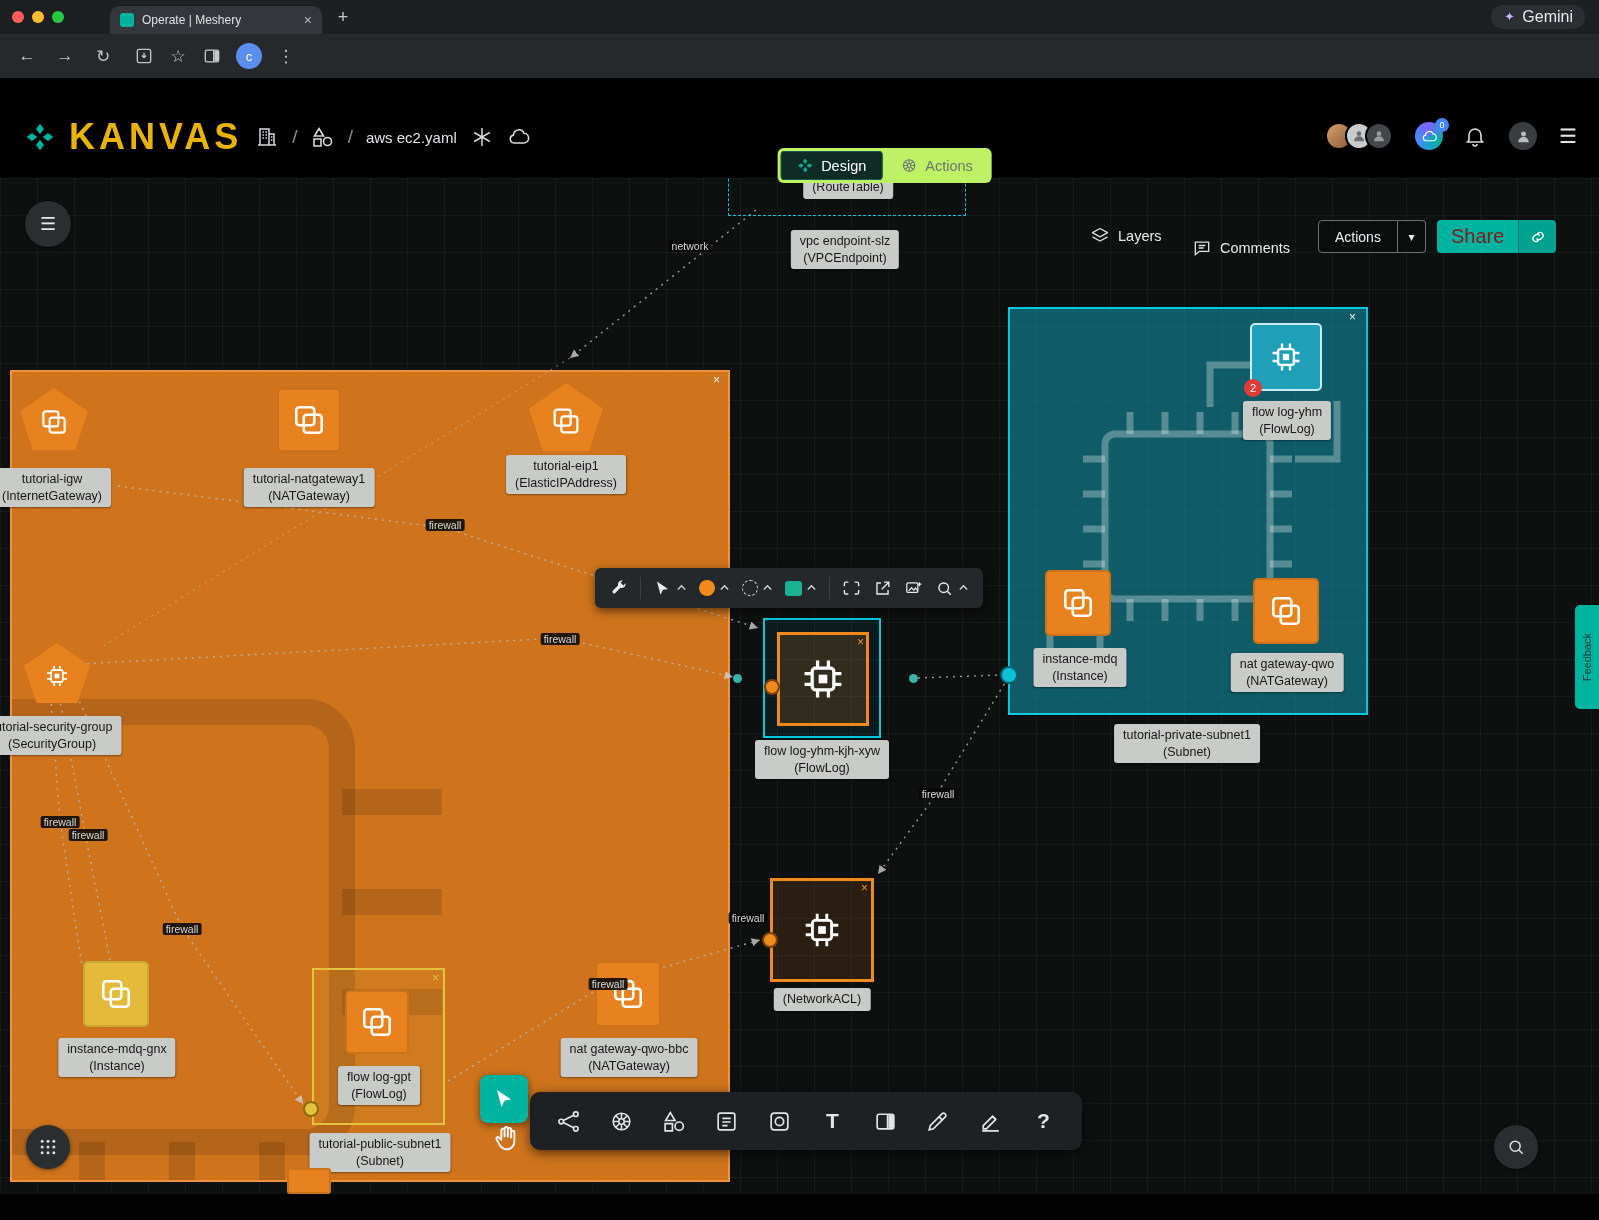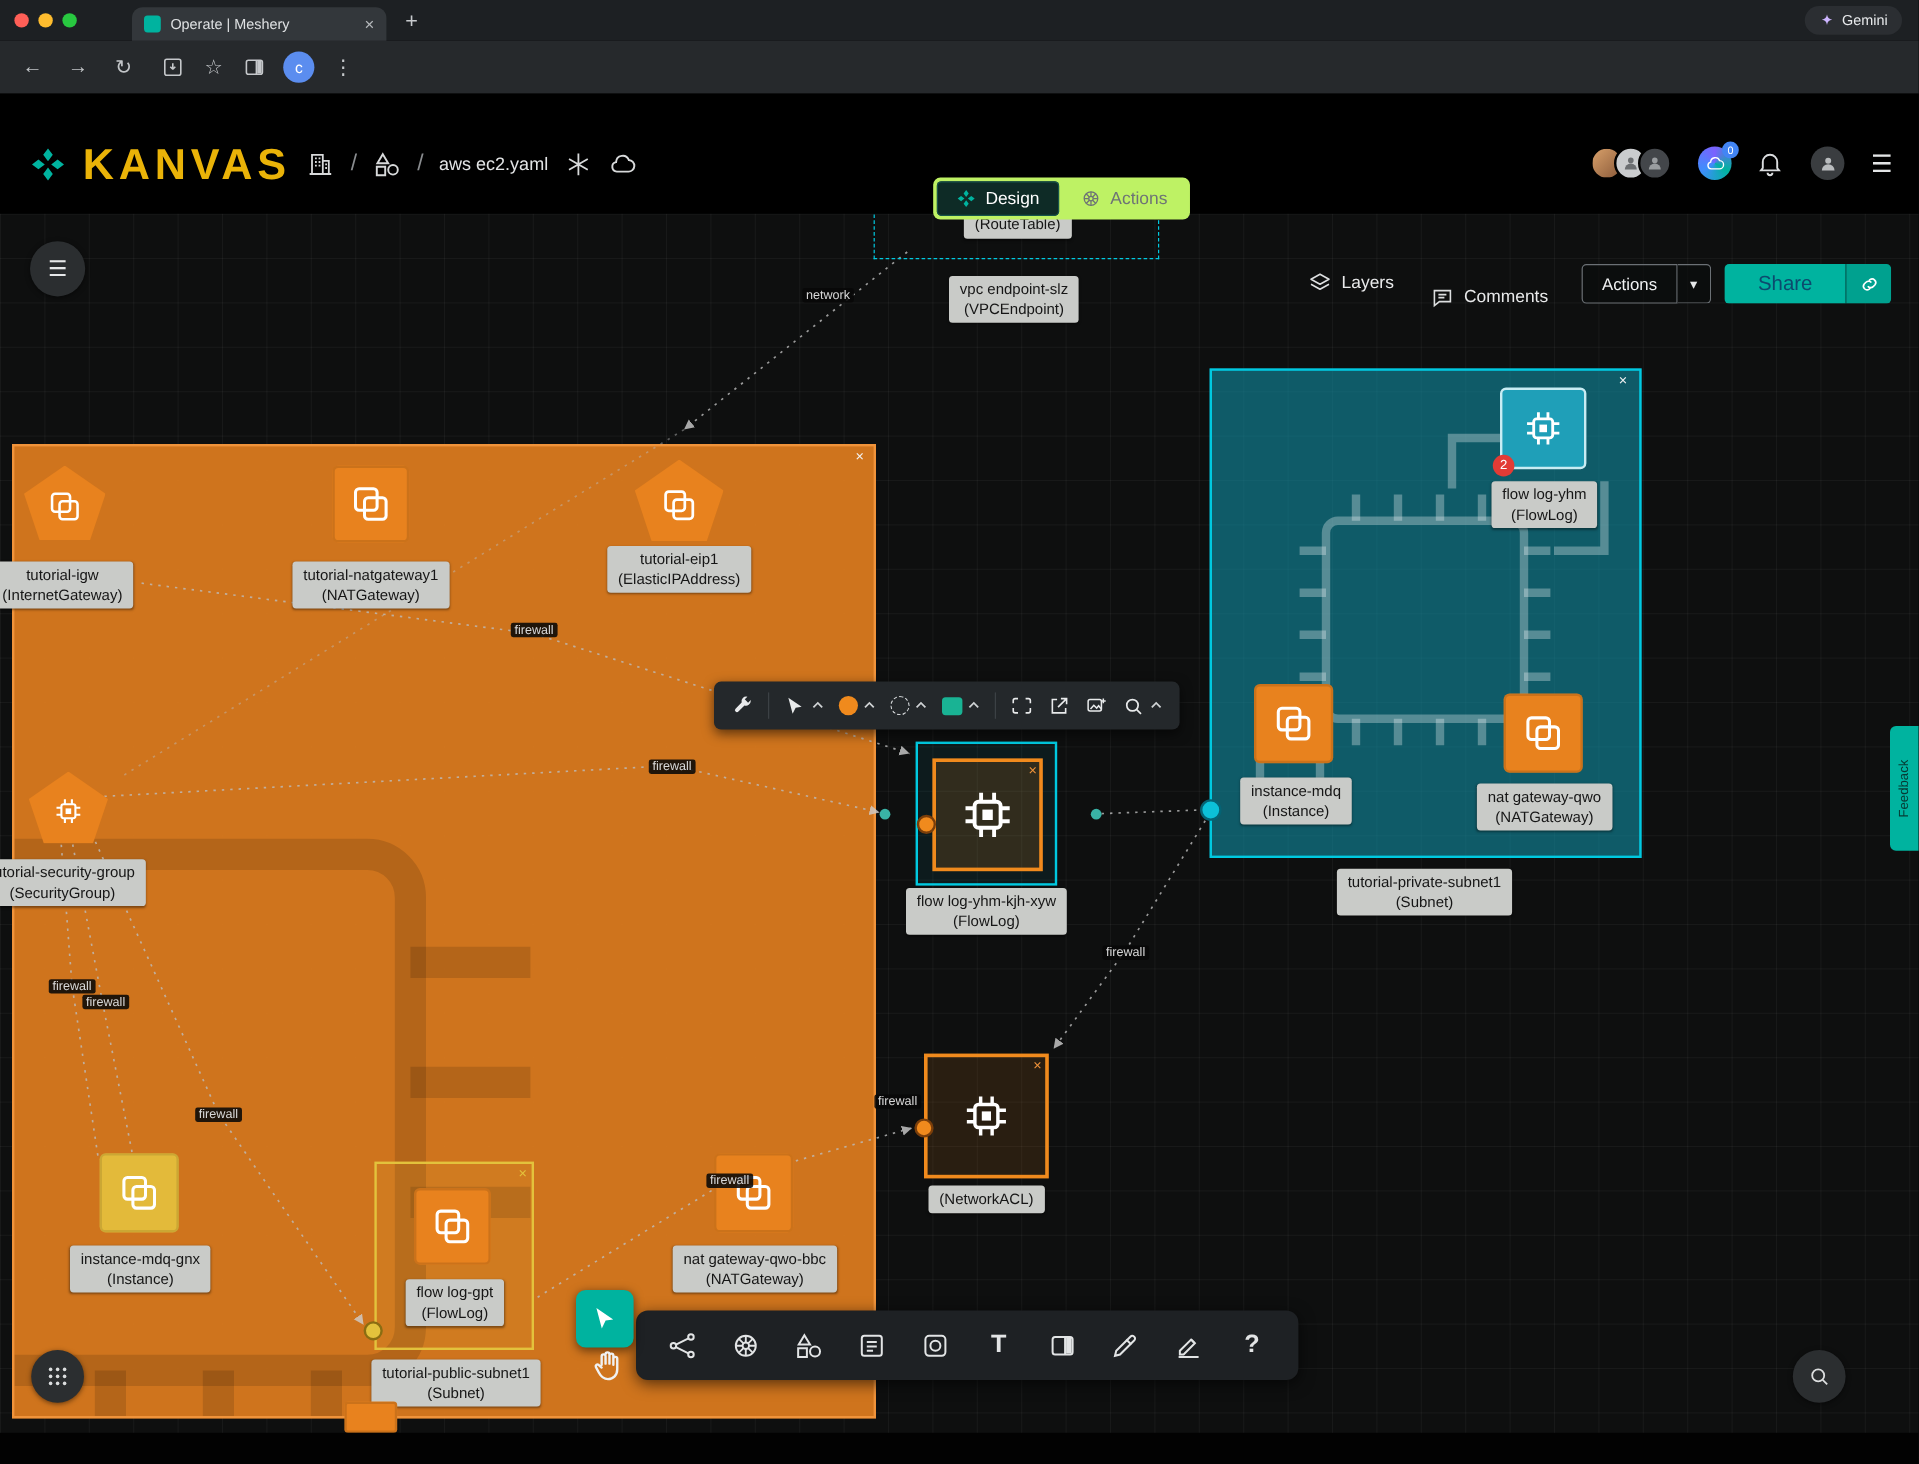--- a/index.html
+++ b/index.html
@@ -9,21 +9,21 @@
 
 .tabs{height:34px;background:#1d2023;display:flex;align-items:center;padding:0 12px;position:relative}
 .lights{display:flex;gap:8px;margin-right:46px}
 .light{width:12px;height:12px;border-radius:50%}
 .l-red{background:#ff5f57}.l-yel{background:#febc2e}.l-grn{background:#28c840}
 .tab{height:28px;align-self:flex-end;background:#33373b;border-radius:9px 9px 0 0;display:flex;align-items:center;gap:8px;padding:0 10px;width:212px;font-size:12px;color:#dfe1e3}
 .fav{width:14px;height:14px;border-radius:3px;background:#00b39f;flex:none}
 .tab-title{flex:1;white-space:nowrap;overflow:hidden}
 .tab-x{color:#b6b9bc;font-size:14px;cursor:default}
 .newtab{width:26px;height:26px;display:flex;align-items:center;justify-content:center;color:#c7cacd;font-size:18px;margin-left:8px}
-.gemini{position:absolute;right:14px;top:5px;height:24px;background:#2b2e32;border-radius:13px;display:flex;align-items:center;gap:6px;padding:0 12px;font-size:12px;color:#e8eaec}
+.gemini{position:absolute;right:14px;top:5px;height:24px;background:#2b2e32;border-radius:13px;display:flex;align-items:center;gap:6px;padding:0 12px;font-size:16px;color:#e8eaec}
 .gem-star{width:13px;height:13px;color:#cdb5ff}
 .urlrow{height:44px;background:#26292c;display:flex;align-items:center;padding:0 14px;gap:12px}
 .navbtn{width:26px;height:26px;display:flex;align-items:center;justify-content:center;color:#c2c5c8;font-size:17px}
 .urlpill{flex:1;height:32px;background:#17181b;border-radius:16px;display:flex;align-items:center;gap:10px;padding:0 14px}
 .tune{width:16px;height:16px;color:#aeb2b5;flex:none}
 .urltext{font-size:13.5px;color:#e6e8ea;white-space:nowrap;overflow:hidden}
 .urlicons{display:flex;align-items:center;gap:14px;margin-left:6px}
 .u-ic{width:20px;height:20px;color:#c5c8cb;display:flex;align-items:center;justify-content:center;font-size:17px}
 .u-av{width:26px;height:26px;border-radius:50%;background:#5b8def;color:#fff;font-size:13px;display:flex;align-items:center;justify-content:center}
 
@@ -59,21 +59,21 @@
 .canvas{position:relative;height:1042px;background:#0e0f0f;overflow:hidden;
  background-image:linear-gradient(rgba(255,255,255,.045) 1px,transparent 1px),linear-gradient(90deg,rgba(255,255,255,.045) 1px,transparent 1px);
  background-size:37px 37px}
 .roundbtn{position:absolute;width:46px;height:46px;border-radius:50%;background:#2b2e30;display:flex;align-items:center;justify-content:center;color:#e6e8e9;font-size:18px;z-index:7;box-shadow:0 1px 4px rgba(0,0,0,.5)}
 .topbar-item{position:absolute;display:flex;align-items:center;gap:8px;font-size:14.5px;color:#e9eaeb;z-index:7}
 .tb-ic{width:20px;height:20px;color:#dcdedf}
 .actionsbtn{position:absolute;display:flex;height:33px;z-index:7}
 .act-main{border:1px solid #6b7075;border-radius:4px 0 0 4px;display:flex;align-items:center;padding:0 16px;font-size:14px;color:#f0f1f2;background:rgba(10,12,12,.6)}
 .act-caret{border:1px solid #6b7075;border-left:none;border-radius:0 4px 4px 0;width:28px;display:flex;align-items:center;justify-content:center;color:#e6e8e9;font-size:12px;background:rgba(10,12,12,.6)}
 .sharebtn{position:absolute;display:flex;height:33px;z-index:7;border-radius:4px;overflow:hidden}
-.share-main{background:#00b39f;color:#0c4a6e;display:flex;align-items:center;padding:0 28px;font-size:17px}
+.share-main{background:#00b39f;color:#7f1d1d;display:flex;align-items:center;padding:0 14px;font-size:20px}
 .share-link{background:#00a18f;width:38px;display:flex;align-items:center;justify-content:center;border-left:1px solid rgba(0,0,0,.25)}
 .share-link .tb-ic{width:18px;height:18px;color:#fff}
 
 .subnet{position:absolute;z-index:1;overflow:hidden}
 .subnet-orange{background:rgba(222,124,30,.93);border:2px solid #f0933a}
 .subnet-teal{background:rgba(16,138,160,.62);border:2.5px solid #00c9e0}
 .cornerx{position:absolute;font-size:12px;line-height:1;z-index:5;color:#f2f2f2}
 
 .edges{position:absolute;left:0;top:0;z-index:2;pointer-events:none}
 .e{fill:none;stroke:#bdbdbd;stroke-width:1.4;stroke-dasharray:2 5;opacity:.8}

